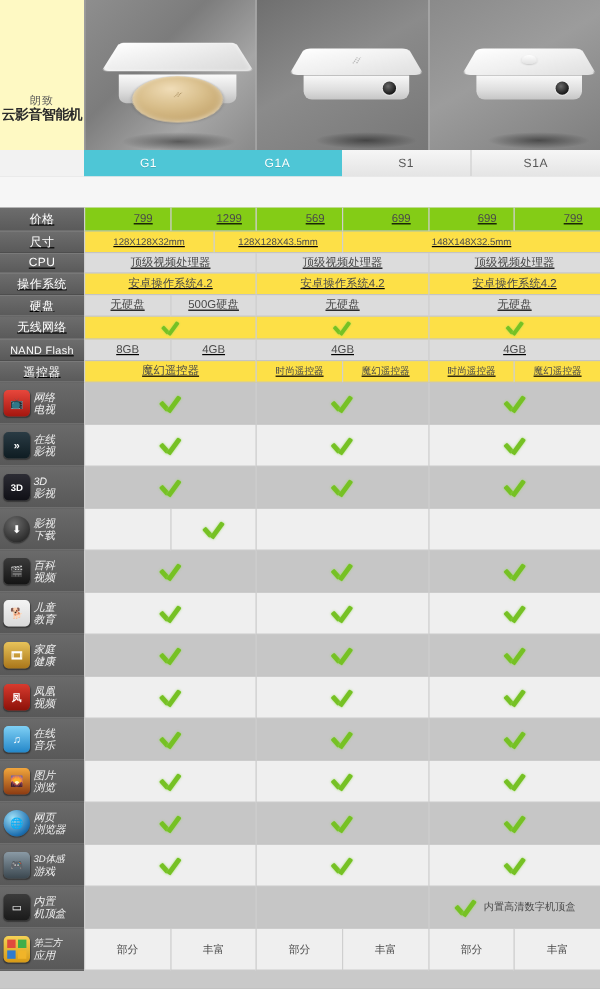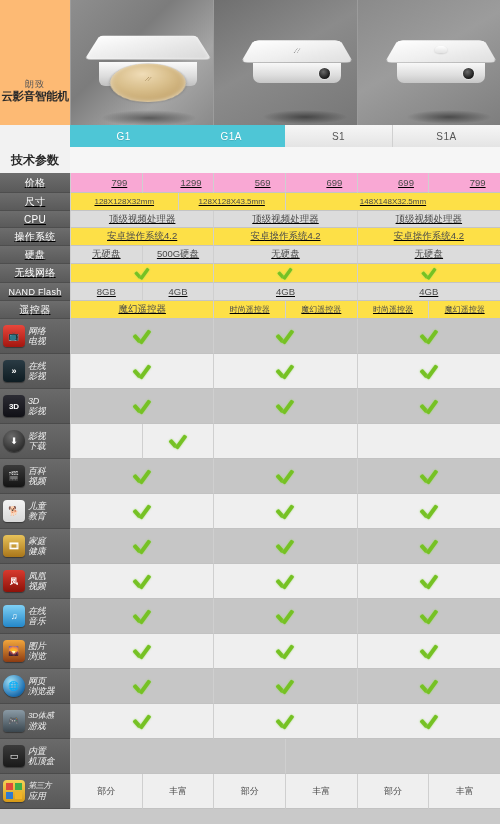--- a/index.html
+++ b/index.html
@@ -12,21 +12,21 @@
   }
 
   
   
   .page{ width:500px; height:824px; position:relative; background:#c9c9c9; }
 
   
   .hero{ display:flex; height:125px; width:500px; }
   .hero-brand{
     width:70px; flex:0 0 70px;
-    background:#fdba74;
+    background:#fef9c3;
     position:relative;
   }
   .brand-inner{
     position:absolute; left:0; right:0; bottom:22px;
     text-align:center; line-height:1.15;
   }
   .brand-top{
     font-size:9px; color:#555; letter-spacing:1px;
     filter:blur(.3px);
   }
@@ -152,21 +152,21 @@
   .sgroup{ flex:1 1 0; display:flex; }
   .scell{
     flex:1 1 0;
     display:flex; align-items:center; justify-content:center;
     font-size:9.5px; color:#4a4a4a;
     border-bottom:1px solid #c4c4c4;
     border-left:1px solid #cfcfcf;
     white-space:nowrap; overflow:hidden;
   }
   .scell.span2{ flex:2 1 0; }
-  .srow.dark .scell{ background:#f9a8d4;padding-left:26px; }
+  .srow.dark .scell{ background:#84cc16;padding-left:26px; }
   .srow.light .scell{ background:#fde047; }
   .srow.shade .scell{ background:#dcdcdc; }
 
   
   .apps{ width:500px; }
   .arow{ display:flex; width:500px; min-height:35px; }
   .alabel{
     width:70px; flex:0 0 70px;
     background:linear-gradient(180deg,#6a6a6a,#585858);
     border-bottom:1px solid #4b4b4b;
@@ -300,21 +300,20 @@
     </div>
 
     <div class="tabgroup inactive">
       <div class="tab">S1</div>
       <div class="tab">S1A</div>
     </div>
 
   </div>
 
   <div class="sectionbar">
-    <div class="ttl">技术参数</div>
     <div class="fill"></div>
   </div>
 
   <div class="spec">
 
     <div class="srow dark" style="height:20px">
       <div class="slabel">价格</div>
       <div class="sgroup">
         <div class="scell">799</div>
         <div class="scell">1299</div>
@@ -736,20 +735,26 @@
           <div>内置</div>
           <div>机顶盒</div>
         </div>
       </div>
       <div class="agroup">
           <div class="acell span2"></div>
         </div>
       <div class="agroup">
           <div class="acell span2"></div>
         </div>
+      <div class="agroup">
+        <div class="acell span2 cellflex">
+          <span class="chk"></span>
+          <span class="inline-note">内置高清数字机顶盒</span>
+        </div>
+      </div>
     </div>
 
     <div class="arow light" style="height:32px">
       <div class="alabel">
         <div class="aicon ic-win">
           <i class="ic-win-sq a"></i>
           <i class="ic-win-sq b"></i>
           <i class="ic-win-sq c"></i>
           <i class="ic-win-sq d"></i>
         </div>

